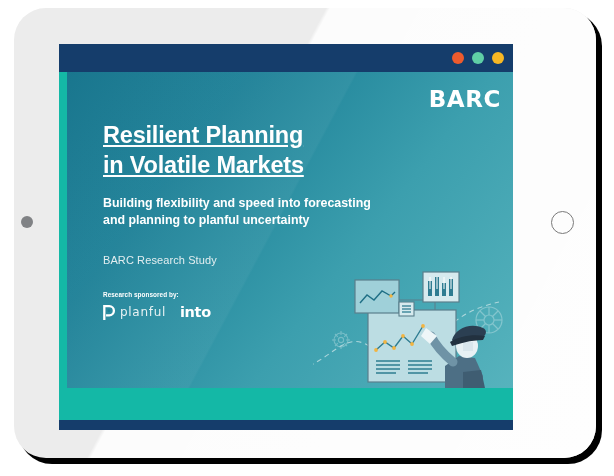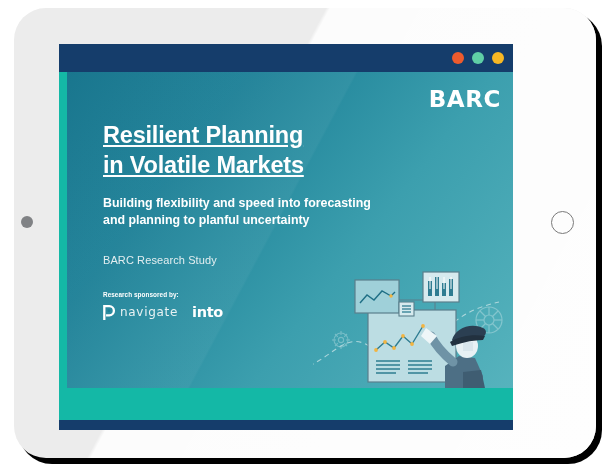--- a/index.html
+++ b/index.html
@@ -260,21 +260,21 @@
       <div class="slide-kicker">BARC Research Study</div>
 
       <div class="sponsor-label">Research sponsored by:</div>
 
       <div class="sponsor-logos">
         <span class="planful-logo">
           <svg width="13" height="15" viewBox="0 0 13 15">
             <path d="M1.3 14.6 V1.2 h5.0 a4.6 4.6 0 0 1 0 9.2 H4.2" fill="none" stroke="#ffffff" stroke-width="2.3" stroke-linecap="square"></path>
             <circle cx="5.9" cy="5.8" r="1.45" fill="#1b7f96"></circle>
           </svg>
-          <span class="planful-word">navigate</span>
+          <span class="planful-word">planful</span>
         </span>
         <span class="board-word">into</span>
       </div>
 
       <svg class="corner-triangle" width="62" height="40" viewBox="0 0 62 40">
         <polygon points="0,40 33,5 62,32 62,40" fill="#ffffff"></polygon>
       </svg>
 
       <svg class="art" viewBox="0 0 200 130">
 

